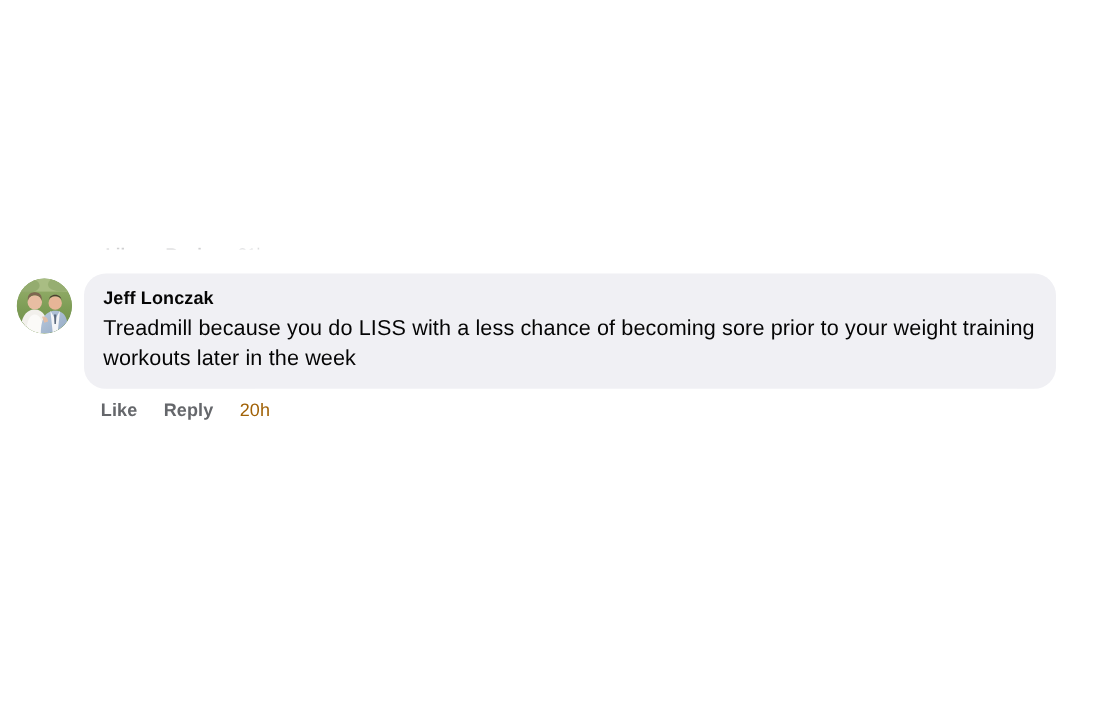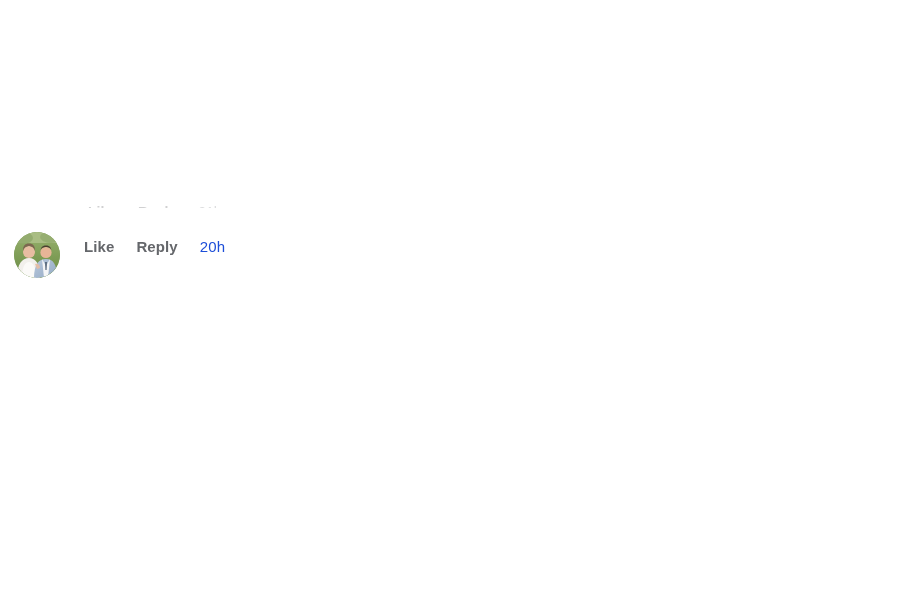--- a/index.html
+++ b/index.html
@@ -105,21 +105,21 @@
     font-size: 15px;
     font-weight: bold;
     color: #65676b;
     line-height: 18px;
     cursor: pointer;
     letter-spacing: 0.1px;
   }
   .timestamp {
     font-size: 15px;
     font-weight: normal;
-    color: #1d4ed8;
+    color: #a16207;
     line-height: 18px;
     cursor: pointer;
     letter-spacing: 0.1px;
   }
 </style>
 </head>
 <body>
 
 <div class="clipped-row">
   <span>Like</span>
@@ -162,20 +162,24 @@
         <path d="M31 30 L33 30 L32.6 38 L31.4 38 Z" fill="#5b6a7e"></path>
         <circle cx="32" cy="20.5" r="5.6" fill="#e7b597"></circle>
         <path d="M26.6 19 C26.6 13.6 37.4 13.6 37.4 19 C37.4 15.4 35 13.6 32 13.6 C29 13.6 26.6 15.4 26.6 19 Z" fill="#4c3e31"></path>
 
         <path d="M21 32 C24 31 26 33 26 36 L23 37 Z" fill="#e8bda2" opacity="0.9"></path>
       </g>
     </svg>
   </div>
 
   <div class="comment-col">
+    <div class="bubble">
+      <div class="author">Jeff Lonczak</div>
+      <div class="body-text">Treadmill because you do LISS with a less chance of becoming sore prior to your weight training workouts later in the week</div>
+    </div>
     <div class="actions">
       <span class="action">Like</span>
       <span class="action">Reply</span>
       <span class="timestamp">20h</span>
     </div>
   </div>
 
 </div>
 
 </body></html>

